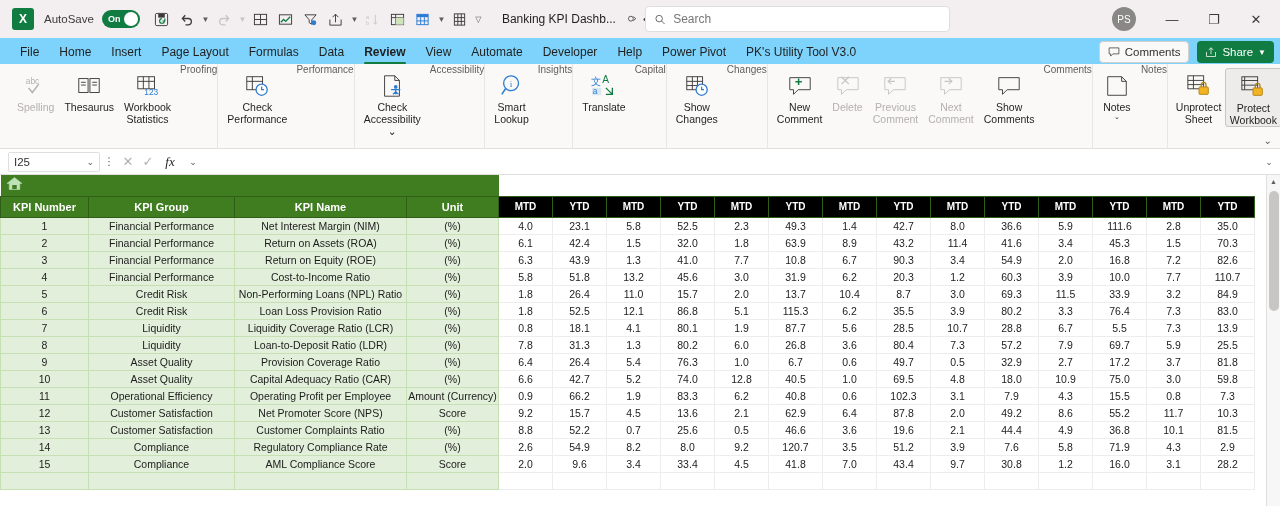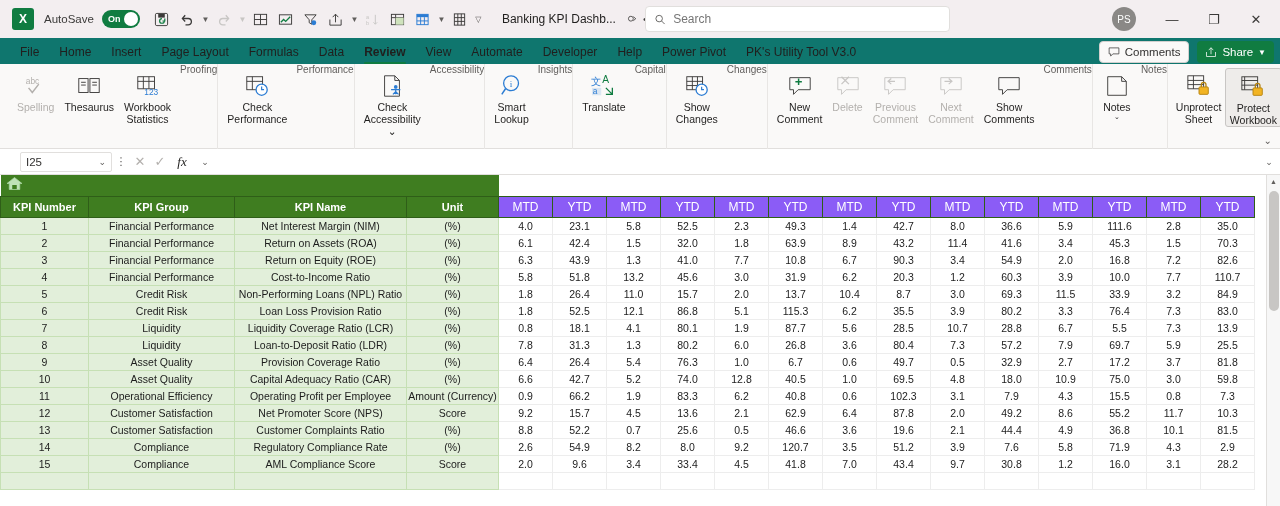--- a/index.html
+++ b/index.html
@@ -54,21 +54,21 @@
   }
   .tb-right { position:absolute; right:4px; top:0; height:38px; display:flex; align-items:center; gap:2px;}
   .avatar {
     width:24px; height:24px; border-radius:50%; background:#8a8886; color:#fff;
     font-size:10px; display:flex; align-items:center; justify-content:center; margin-right:14px;
   }
   .wbtn { width:40px; height:38px; display:flex; align-items:center; justify-content:center; color:#3b3a39; font-size:13px;}
 
   
   .tabstrip {
-    height:26px; background:#0f766e; display:flex; align-items:flex-end;
+    height:26px; background:#7dd3fc; display:flex; align-items:flex-end;
     padding-left:10px; position:relative;
   }
   .tab {
     padding:3px 10px 5px; font-size:12px; color:#201f1e; white-space:nowrap;
     border-radius:4px 4px 0 0; position:relative;
   }
   .tab.active { font-weight:600; }
   .tab.active::after {
     content:""; position:absolute; left:10px; right:10px; bottom:0;
     height:2.5px; background:#107c41; border-radius:2px;
@@ -101,21 +101,21 @@
   }
   .ritem .ico { height:30px; display:flex; align-items:center; justify-content:center; }
   .ritem.dim { color:#b3b0ad; }
   .ritem.boxed { border:1px solid #c8c6c4; background:#eeecea; }
   .caretdn { font-size:7px; line-height:8px; }
   .ribbon-collapse { position:absolute; right:8px; bottom:2px; font-size:10px; color:#605e5c;}
 
   
   .fbar { height:26px; display:flex; align-items:center; background:#fff; border-bottom:1px solid #e1dfdd; }
   .namebox {
-    width:92px; height:20px; margin-left:20px; border:1px solid #e1dfdd; border-radius:2px;
+    width:92px; height:20px; margin-left:8px; border:1px solid #e1dfdd; border-radius:2px;
     display:flex; align-items:center; padding:0 5px; font-size:11.5px; justify-content:space-between;
   }
   .fb-dots { width:18px; text-align:center; color:#605e5c; font-size:11px; }
   .fb-icon { width:20px; text-align:center; color:#b3b0ad; font-size:13px; }
   .fb-fx { width:24px; text-align:center; color:#201f1e; font-size:13px; font-style:italic; font-family:"Liberation Serif",serif;}
   .fb-input { flex:1; height:20px; border:none; outline:none; font-size:12px; font-family:inherit; padding:0 4px;}
   .fb-expand { width:22px; text-align:center; color:#605e5c; font-size:9px;}
 
   
   .gridwrap { position:relative; height:331px; overflow:hidden; background:#fff; }
@@ -127,21 +127,21 @@
 
   .hdr-month {
     height:21px; background:#c5e0b4; color:#1d3d10; font-size:11px; font-weight:bold;
     text-align:center; border:1px solid #9cc47f; border-bottom:none;
   }
   .hdr-main {
     height:21px; background:#3f7d20; color:#fff; font-size:11px; font-weight:bold;
     text-align:center; border:1px solid #2f5e18;
   }
   .hdr-sub {
-    height:18px; background:#8b5cf6; color:#fff; font-size:12px; font-weight:normal;
+    height:18px; background:#000000; color:#fff; font-size:10px; font-weight:bold;
     text-align:center; border:1px solid #2f5e18;
   }
 
   td.c-text {
     height:17px; background:#e2efda; font-size:10.5px; color:#1c1c1c;
     text-align:center; border:1px solid #c6e0b4; border-top-color:#ffffff;
   }
   td.c-num {
     height:17px; background:#ffffff; font-size:10.5px; color:#1c1c1c;
     text-align:center; border-left:1px solid #ededed; border-right:1px solid #ededed;

